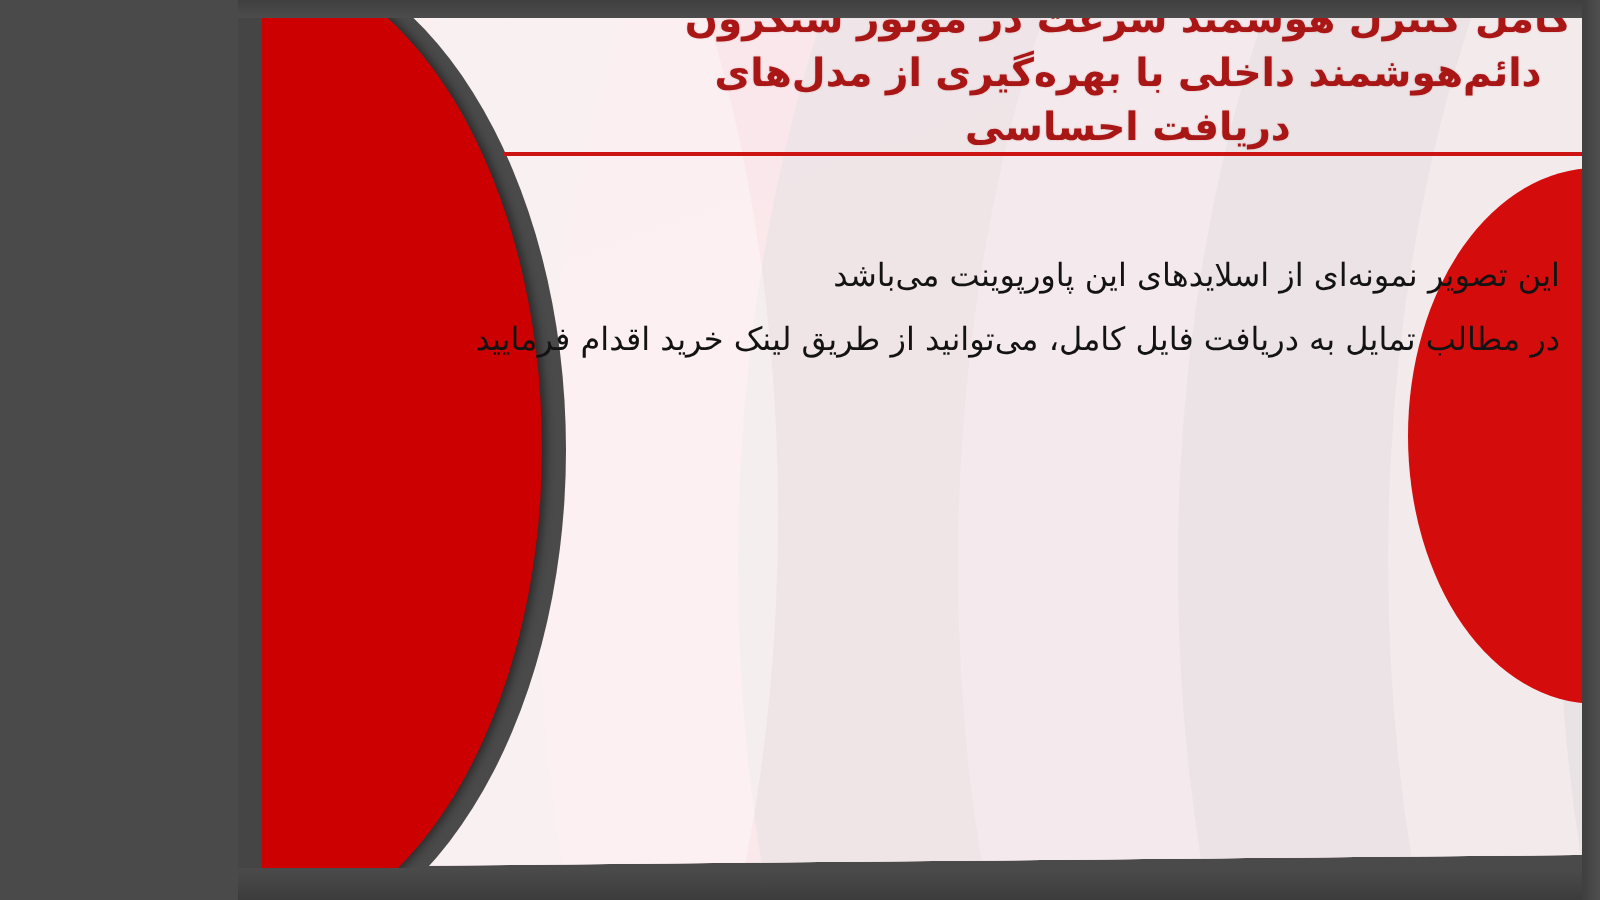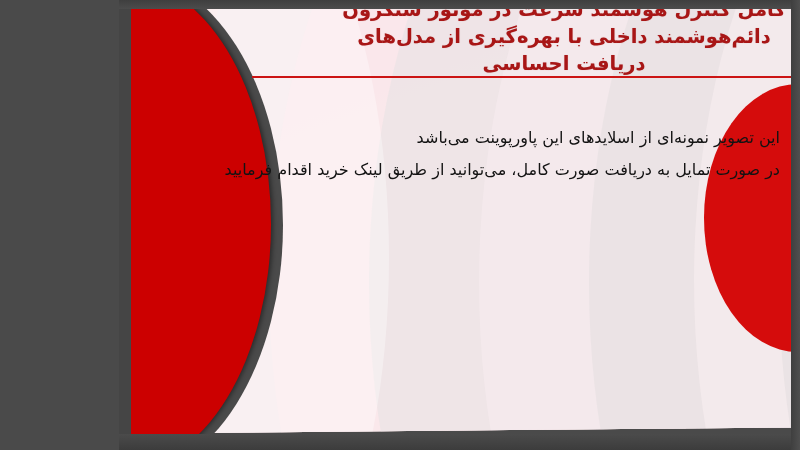--- a/index.html
+++ b/index.html
@@ -177,16 +177,16 @@
 
   <div class="title-block">
     <div class="title-line">کامل کنترل هوشمند سرعت در موتور سنکرون</div>
     <div class="title-line">دائم‌هوشمند داخلی با بهره‌گیری از مدل‌های</div>
     <div class="title-line">دریافت احساسی</div>
   </div>
   <div class="title-rule"></div>
 
   <div class="body-block">
     <div class="body-line">این تصویر نمونه‌ای از اسلایدهای این پاورپوینت می‌باشد</div>
-    <div class="body-line">در صورت تمایل به دریافت صورت کامل، می‌توانید از طریق لینک خرید اقدام فرمایید</div>
+    <div class="body-line">در مطالب تمایل به دریافت فایل کامل، می‌توانید از طریق لینک خرید اقدام فرمایید</div>
   </div>
 
 </div>
 
 </body></html>

